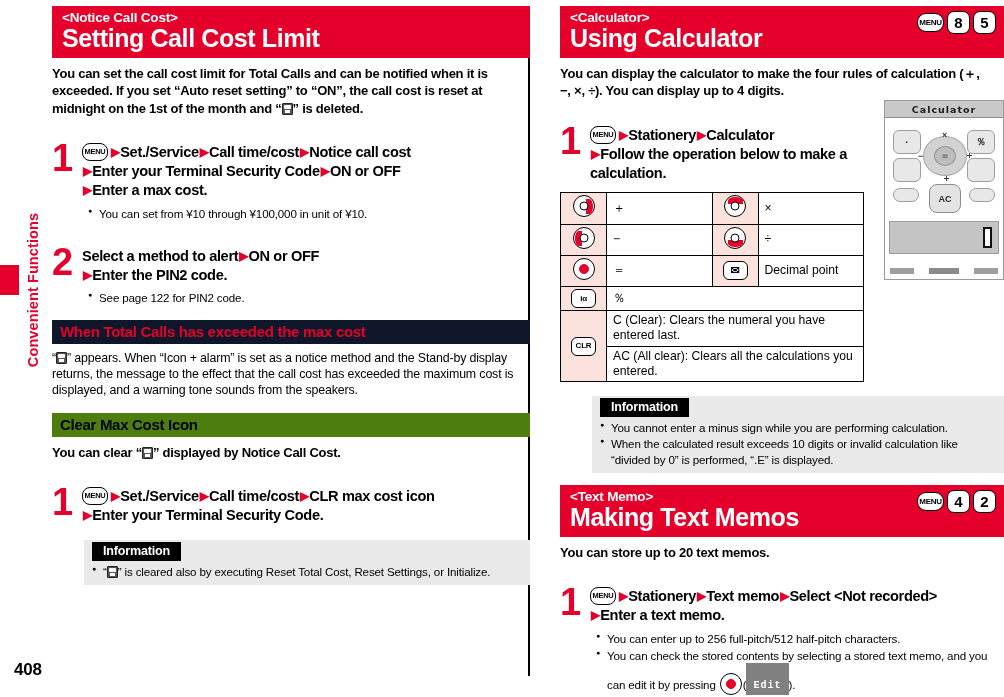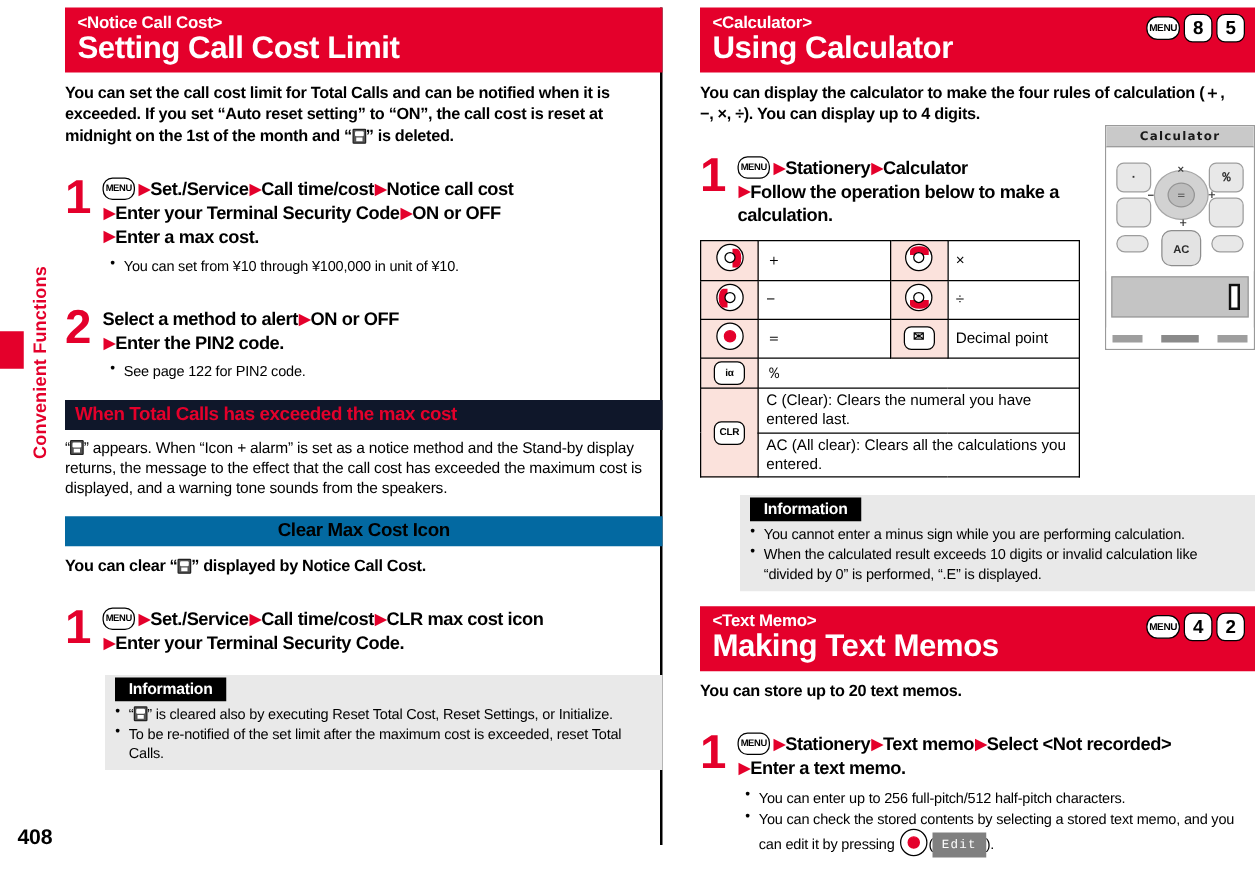--- a/index.html
+++ b/index.html
@@ -114,23 +114,23 @@
   }
   .step .bullets { margin-left: 6px; }
 
   
   .subhead-grey {
     background: #0f172a; color: #e4002b;
     font-size: 15px; font-weight: bold; letter-spacing: -0.3px;
     padding: 3px 8px 4px 8px; margin-top: 14px;
   }
   .subhead-pink {
-    background: #0369a1; color: #000;
+    background: #4d7c0f; color: #000;
     font-size: 15px; font-weight: bold; letter-spacing: -0.3px;
-    padding: 3px 8px 4px 8px; margin-top: 14px; text-align: center;
+    padding: 3px 8px 4px 8px; margin-top: 14px;
   }
 
   
   .infobox { background: #e9e9e9; margin-top: 14px; padding: 0 0 6px 0; margin-left: 32px; }
   .infobox-title {
     display: inline-block; background: #000; color: #fff;
     font-size: 12.6px; font-weight: bold; letter-spacing: -0.2px;
     padding: 2px 11px 3px 11px; margin: 2px 0 2px 8px;
   }
   .infobox .bullet {
@@ -191,22 +191,22 @@
     font-size: 8px; font-weight: bold; letter-spacing: -0.2px;
   }
   .keybox.mail { font-size: 11px; }
   .keybox.iapp { font-size: 8px; }
 
   
   .dpad-inline { vertical-align: -6px; margin: 0 1px; }
   .softkey {
     display: inline-block; background: #808080; color: #fff;
     font-family: "Liberation Mono", monospace;
-    font-size: 10px; font-weight: normal; letter-spacing: 1px;
-    padding: 4px 7px 2px 7px; vertical-align: 1px;
+    font-size: 10px; font-weight: bold; letter-spacing: 1px;
+    padding: 16px 7px 2px 7px; vertical-align: 1px;
   }
 
   
   .phoneshot {
     position: absolute; right: 0; top: 94px;
     width: 120px; height: 180px;
     border: 1px solid #9a9a9a; background: #fff;
     overflow: hidden;
   }
   .ps-title {
@@ -317,21 +317,20 @@
         <span class="key key-menu-inline">MENU</span><span class="tri">▶</span><span>Set./Service</span><span class="tri">▶</span><span>Call time/cost</span><span class="tri">▶</span><span>CLR max cost icon</span><br>
         <span class="tri">▶</span><span>Enter your Terminal Security Code.</span>
       </div>
     </div>
 
     <div class="infobox">
       <div class="infobox-title">Information</div>
       <div class="bullet">
         <span>“</span><span class="glyph-cost"></span><span>” is cleared also by executing Reset Total Cost, Reset Settings, or Initialize.</span>
       </div>
-      <div class="bullet">To be re-notified of the set limit after the maximum cost is exceeded, reset Total Calls.</div>
     </div>
   </div>
 
   <div class="col col-right">
 
     <div class="banner">
       <div class="banner-sub">&lt;Calculator&gt;</div>
       <div class="banner-title">Using Calculator</div>
       <div class="banner-keys">
         <span class="key key-menu">MENU</span>

